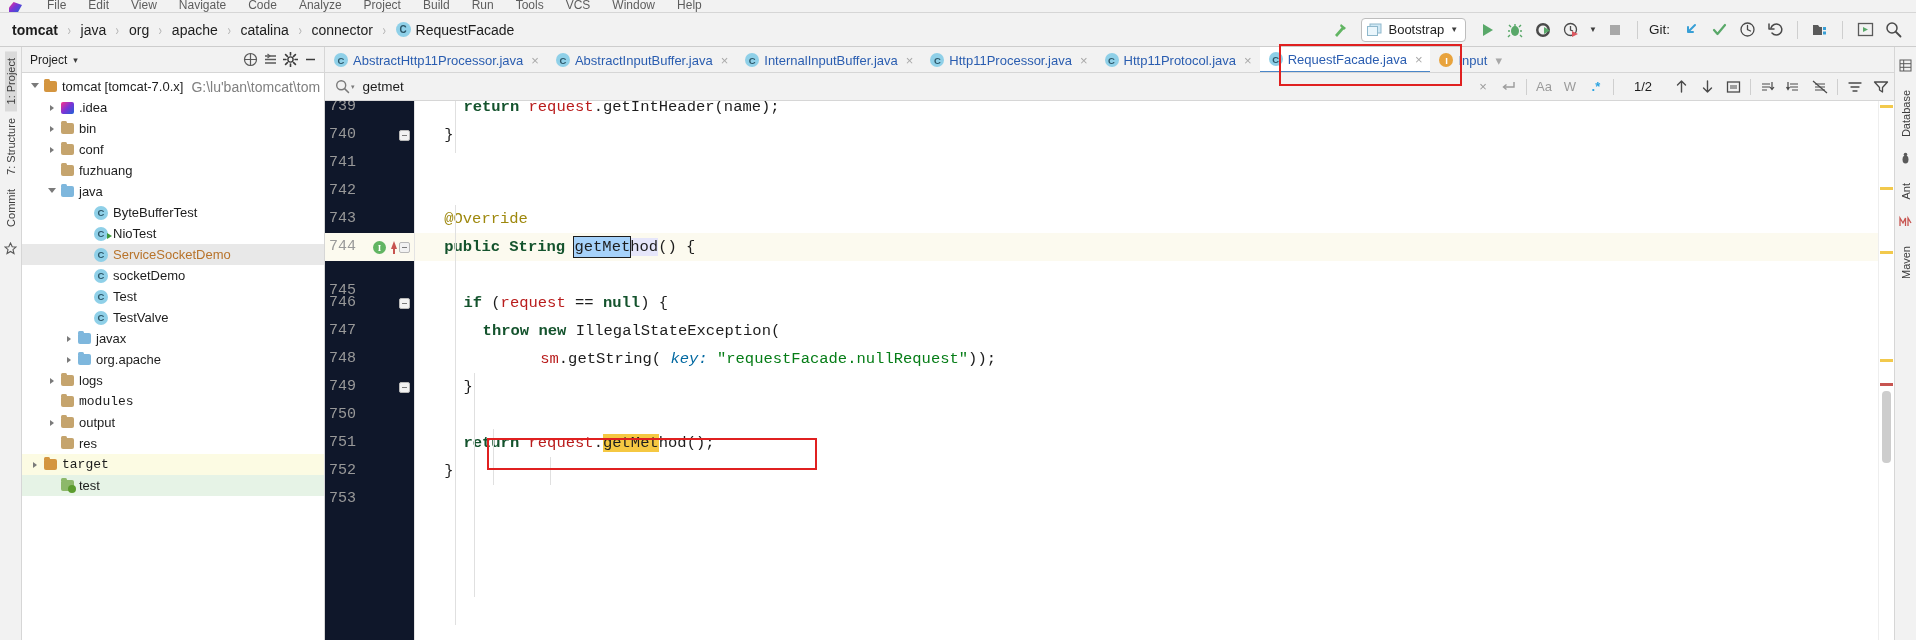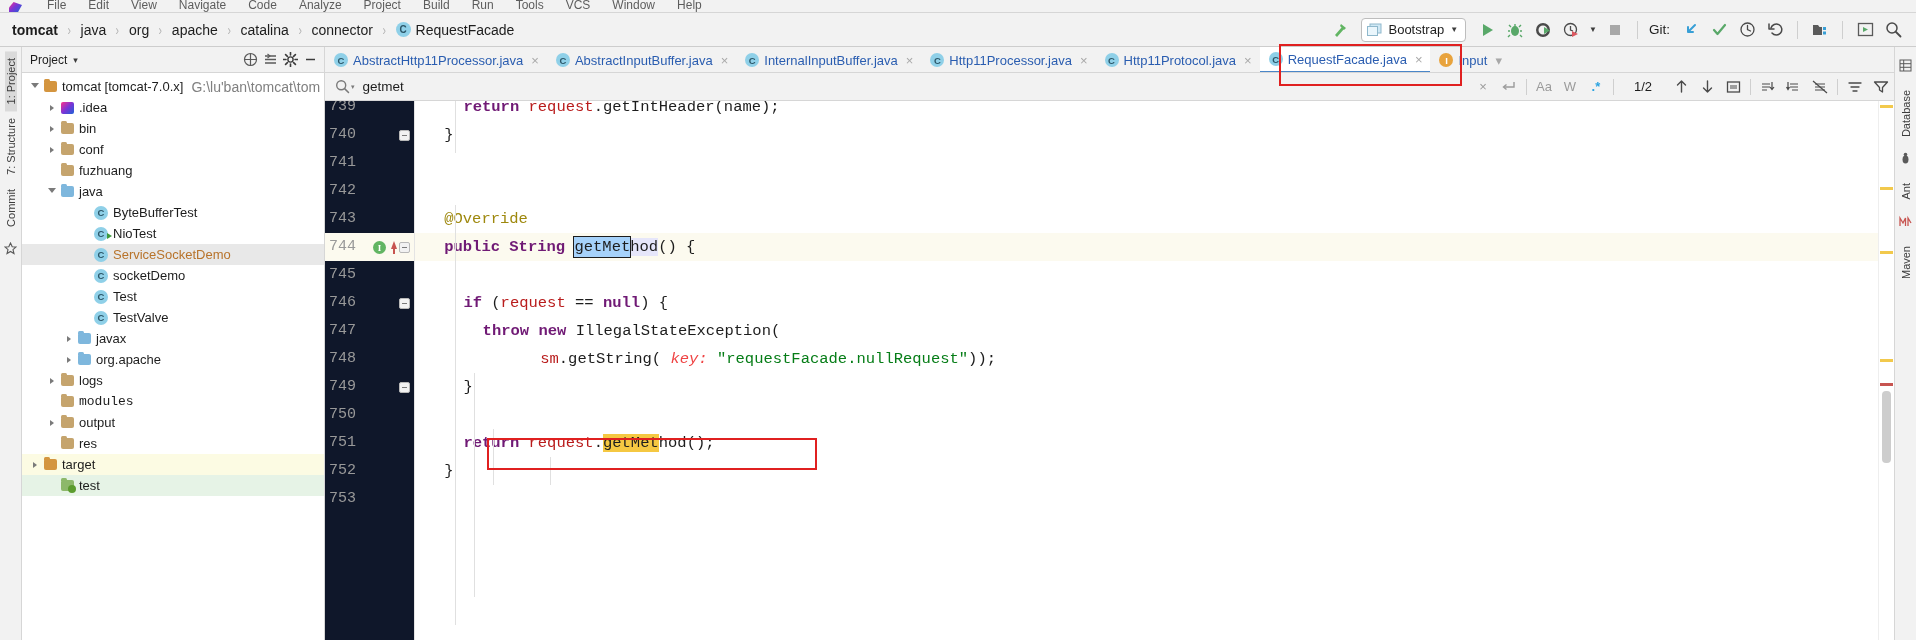--- a/index.html
+++ b/index.html
@@ -193,26 +193,26 @@
     position: absolute; right: 58px; font-family: "Liberation Mono", monospace;
     font-size: 15px; color: #999999; line-height: 28px; height: 28px;
   }
   .gline-hl { position: absolute; left: 0; right: 0; height: 28px; background: #fcfaef; }
   .codeline {
     position: absolute; left: 0; font-family: "Liberation Mono", monospace;
     font-size: 15.5px; line-height: 28px; height: 28px; white-space: pre; color: #1d1d1d;
   }
   .cl-hl { position: absolute; left: 0; right: 0; height: 28px; background: #fcfaef; }
 
-  .k { color: #701a75; font-weight: bold; }   
+  .k { color: #14532d; font-weight: bold; }   
   .f { color: #b91c1c; }                       
   .s { color: #067d17; }                       
   .a { color: #9e880d; }                       
   .p { color: #1d1d1d; }
-  .hint { color: #ef4444; font-style: italic; }
+  .hint { color: #0369a1; font-style: italic; }
   .sel-box {
     background: #a6d2fa; outline: 1px solid #1d1d1d; padding: 1px 0;
   }
   .occ { background: #e6e6fa; }
   .occ2 { background: #f5c842; }
 
   .foldmark {
     position: absolute; width: 11px; height: 11px; border: 1px solid #b8b8b8;
     background: #f2f2f2; border-radius: 2px;
   }
@@ -568,21 +568,21 @@
             </span>
             <span class="lbl">output</span>
           </div>
           <div class="row" style="padding-left: 23px;">
             <span class="arrow"></span>
             <span class="tree-ic">
               <span class="folder"></span>
             </span>
             <span class="lbl">res</span>
           </div>
-          <div class="row hl-y" style="">
+          <div class="row hl-y" style=" font-family: Liberation Mono, monospace;">
             <span class="arrow">
               <i></i>
             </span>
             <span class="tree-ic">
               <span class="folder orange"></span>
             </span>
             <span class="lbl">target</span>
           </div>
           <div class="row hl-g" style="padding-left: 23px;">
             <span class="arrow"></span>
@@ -710,21 +710,21 @@
             <div class="ln" style="top: 20px;">740</div>
             <div class="foldmark" style="top: 29px; right: 4px;"></div>
             <div class="ln" style="top: 48px;">741</div>
             <div class="ln" style="top: 76px;">742</div>
             <div class="ln" style="top: 104px;">743</div>
             <div class="gline-hl" style="top: 132px;"></div>
             <div class="ln" style="top: 132px;">744</div>
             <div class="gbadge" style="top: 140px; left: 48px;">I</div>
             <div class="garrow" style="top: 140px; left: 66px;"></div>
             <div class="foldmark" style="top: 141px; right: 4px;"></div>
-            <div class="ln" style="top: 160px; font-family: Liberation Mono, monospace;">745</div>
+            <div class="ln" style="top: 176px; font-family: Liberation Mono, monospace;">745</div>
             <div class="ln" style="top: 188px;">746</div>
             <div class="foldmark" style="top: 197px; right: 4px;"></div>
             <div class="ln" style="top: 216px;">747</div>
             <div class="ln" style="top: 244px;">748</div>
             <div class="ln" style="top: 272px;">749</div>
             <div class="foldmark" style="top: 281px; right: 4px;"></div>
             <div class="ln" style="top: 300px;">750</div>
             <div class="ln" style="top: 328px;">751</div>
             <div class="ln" style="top: 356px;">752</div>
             <div class="ln" style="top: 384px;">753</div>

